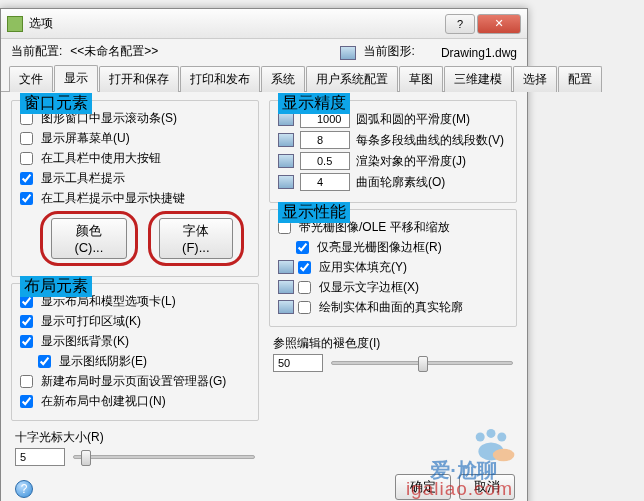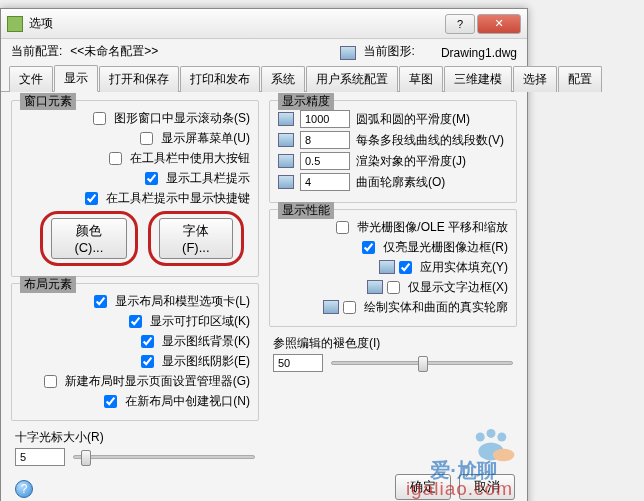--- a/index.html
+++ b/index.html
@@ -101,31 +101,30 @@
   .group {
     border: 1px solid #ccc;
     border-radius: 2px;
     padding: 6px 8px 8px 8px;
     position: relative;
   }
   .group-title {
     position: absolute;
     top: -8px;
     left: 8px;
-    background: #a3a3a3;
+    background: #0ea5e9;
     padding: 0 4px;
-    font-size: 12px;
+    font-size: 16px;
   }
   .row {
     display: flex;
     align-items: center;
     gap: 4px;
     margin: 2px 0;
     min-height: 18px;
-    justify-content: flex-end;
   }
   .row.indent { padding-left: 18px; }
   input[type=checkbox] {
     margin: 0 4px 0 0;
   }
   .btn {
     border: 1px solid #888;
     background: linear-gradient(#fdfdfd,#e2e2e2);
     padding: 3px 14px;
     border-radius: 3px;
@@ -139,21 +138,21 @@
     display: inline-flex;
     margin-right: 6px;
   }
   .numbox {
     width: 50px;
     height: 18px;
     border: 1px solid #888;
     background: white;
     display: inline-flex;
     align-items: center;
-    padding: 0 4px;
+    padding: 0 16px;
     font-size: 11px;
   }
   .precrow {
     display: flex;
     align-items: center;
     gap: 6px;
     margin: 3px 0;
   }
   .slider-row {
     display: flex;

